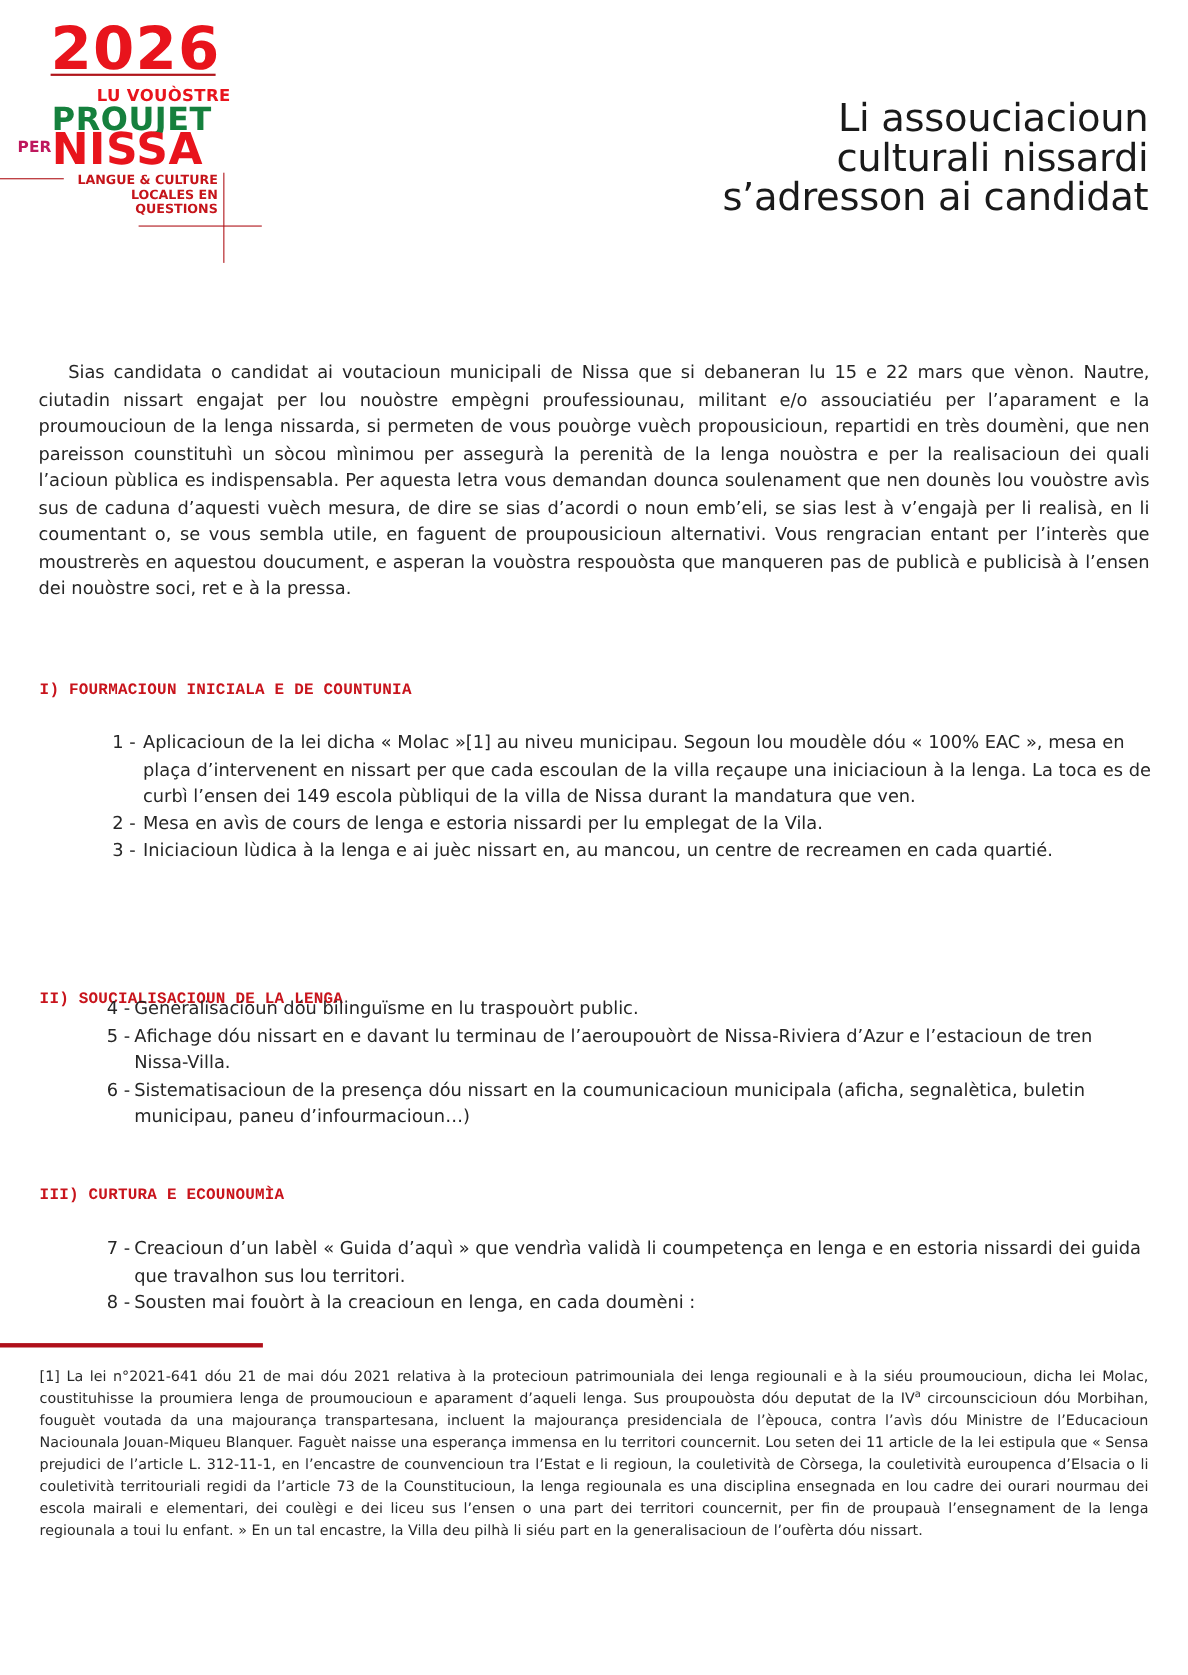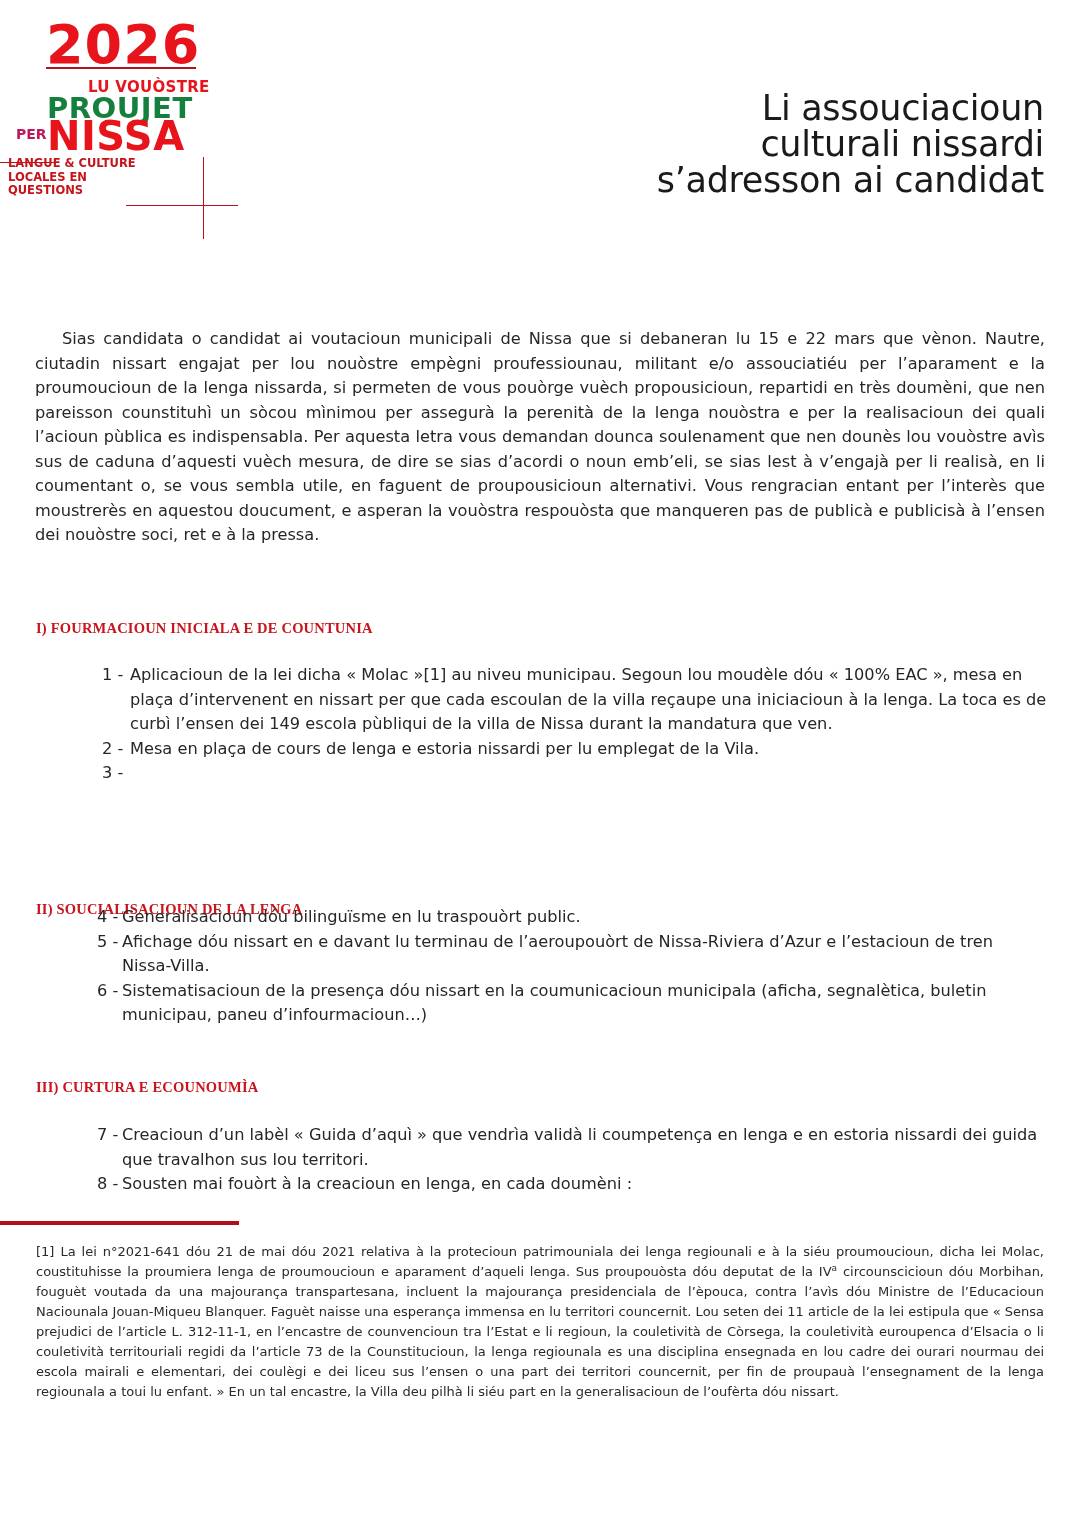--- a/index.html
+++ b/index.html
@@ -26,21 +26,21 @@
     }
     .logo-per {
       position: absolute; left: 16px; top: 127px;
       font-weight: bold; font-size: 14px; line-height: 14px; color: #be185d;
     }
     .logo-nissa {
       position: absolute; left: 47px; top: 116px;
       font-weight: bold; font-size: 40px; line-height: 40px; color: #e8141c; letter-spacing: 0.5px;
     }
     .logo-sub {
-      position: absolute; right: 62px; top: 157px; 
+      position: absolute; right: 62px; top: 157px; text-align: right;
       font-weight: bold; font-size: 11.5px; line-height: 13.5px; color: #c5141a;
       width: 190px;
     }
     .logo-hline-left { position: absolute; left: 0; top: 162px; width: 58px; height: 1px; background: #b0141a; }
     .logo-vline { position: absolute; left: 203px; top: 157px; width: 1px; height: 82px; background: #b0141a; }
     .logo-hline-right { position: absolute; left: 126px; top: 205px; width: 112px; height: 1px; background: #b0141a; }
 
     
     .title {
       position: absolute; right: 36px; top: 90px; width: 520px;
@@ -53,21 +53,21 @@
     
     .intro {
       position: absolute; left: 35px; top: 327px; width: 1010px;
       font-size: 16.2px; line-height: 24.5px; text-align: justify; color: #262626;
       text-indent: 27px;
     }
 
     
     .section-heading {
       position: absolute; left: 36px;
-      font-family: Liberation Serif, serif; font-weight: bold;
+      font-family: Liberation Mono, monospace; font-weight: bold;
       font-size: 14.5px; line-height: 18px; color: #c8141c; letter-spacing: 0.2px;
       text-transform: uppercase;
     }
     .sec1 { top: 619px; }
     .sec2 { top: 860px; margin-top: 40px; }
     .sec3 { top: 1078px; }
 
     
     .measure-list { position: absolute; list-style: none; font-size: 16.2px; line-height: 24.5px; color: #262626; }
     .measure-list li { position: relative; padding-left: 25px; }
@@ -114,24 +114,25 @@
 <p class="intro">Sias candidata o candidat ai voutacioun municipali de Nissa que si debaneran lu 15 e 22 mars que vènon. Nautre, ciutadin nissart engajat per lou nouòstre empègni proufessiounau, militant e/o assouciatiéu per l’aparament e la proumoucioun de la lenga nissarda, si permeten de vous pouòrge vuèch propousicioun, repartidi en très doumèni, que nen pareisson counstituhì un sòcou mìnimou per assegurà la perenità de la lenga nouòstra e per la realisacioun dei quali l’acioun pùblica es indispensabla. Per aquesta letra vous demandan dounca soulenament que nen dounès lou vouòstre avìs sus de caduna d’aquesti vuèch mesura, de dire se sias d’acordi o noun emb’eli, se sias lest à v’engajà per li realisà, en li coumentant o, se vous sembla utile, en faguent de proupousicioun alternativi. Vous rengracian entant per l’interès que moustrerès en aquestou doucument, e asperan la vouòstra respouòsta que manqueren pas de publicà e publicisà à l’ensen dei nouòstre soci, ret e à la pressa.</p>
 
 <h2 class="section-heading sec1">I) Fourmacioun iniciala e de countunia</h2>
 <ol class="measure-list list1">
   <li>
     <span class="num">1 -</span>
     <span>Aplicacioun de la lei dicha « Molac »[1] au niveu municipau. Segoun lou moudèle dóu « 100% EAC », mesa en plaça d’intervenent en nissart per que cada escoulan de la villa reçaupe una iniciacioun à la lenga. La toca es de curbì l’ensen dei 149 escola pùbliqui de la villa de Nissa durant la mandatura que ven.</span>
   </li>
   <li>
     <span class="num">2 -</span>
-    <span>Mesa en plaça de cours de lenga e estoria nissardi per lu emplegat de la Vila.</span>
+    <span>Mesa en avìs de cours de lenga e estoria nissardi per lu emplegat de la Vila.</span>
   </li>
   <li>
     <span class="num">3 -</span>
+    <span>Iniciacioun lùdica à la lenga e ai juèc nissart en, au mancou, un centre de recreamen en cada quartié.</span>
   </li>
 </ol>
 
 <h2 class="section-heading sec2">II) Soucialisacioun de la lenga</h2>
 <ol class="measure-list list2">
   <li>
     <span class="num">4 -</span>
     <span>Generalisacioun dóu bilinguïsme en lu traspouòrt public.</span>
   </li>
   <li>

